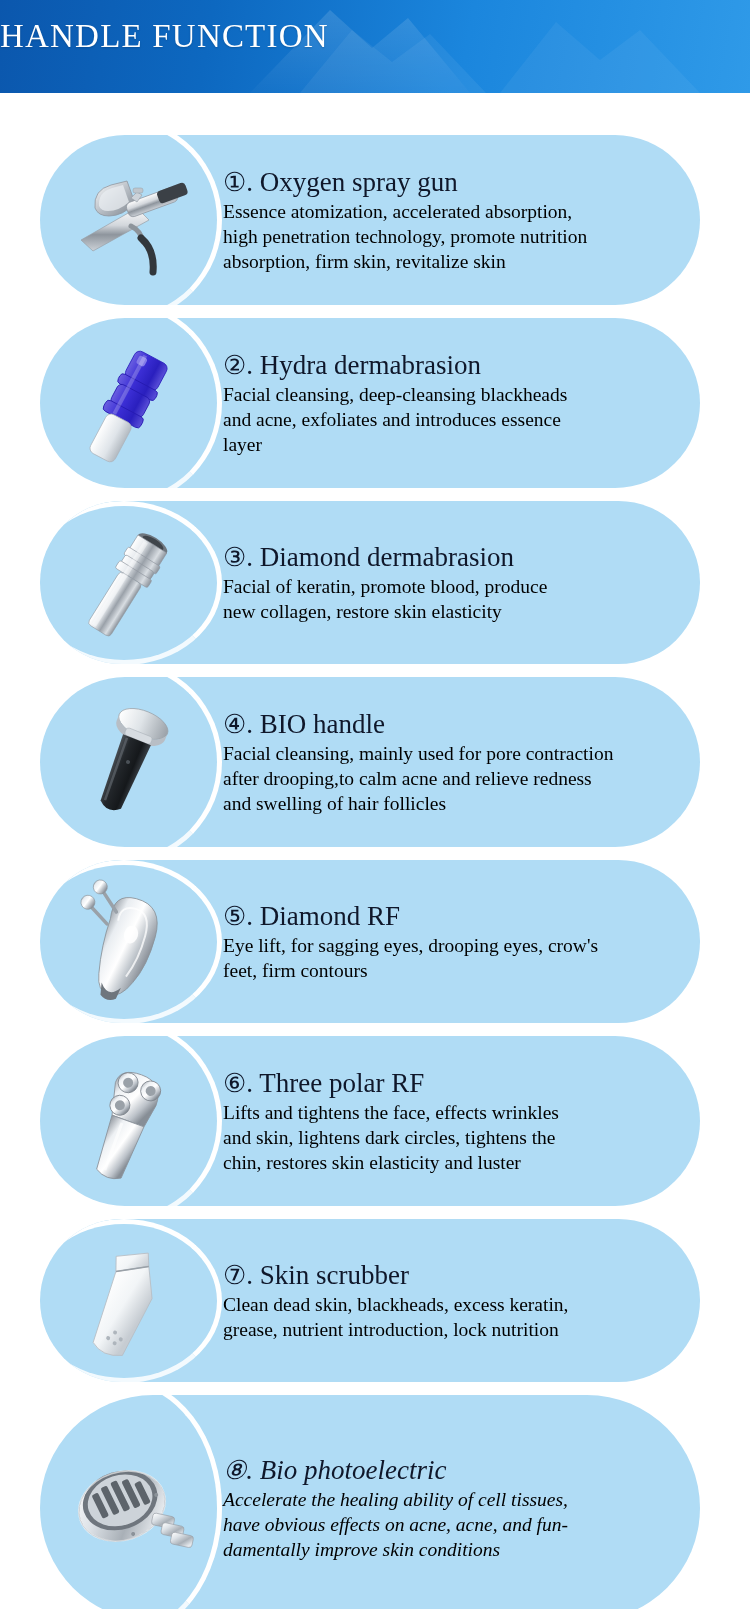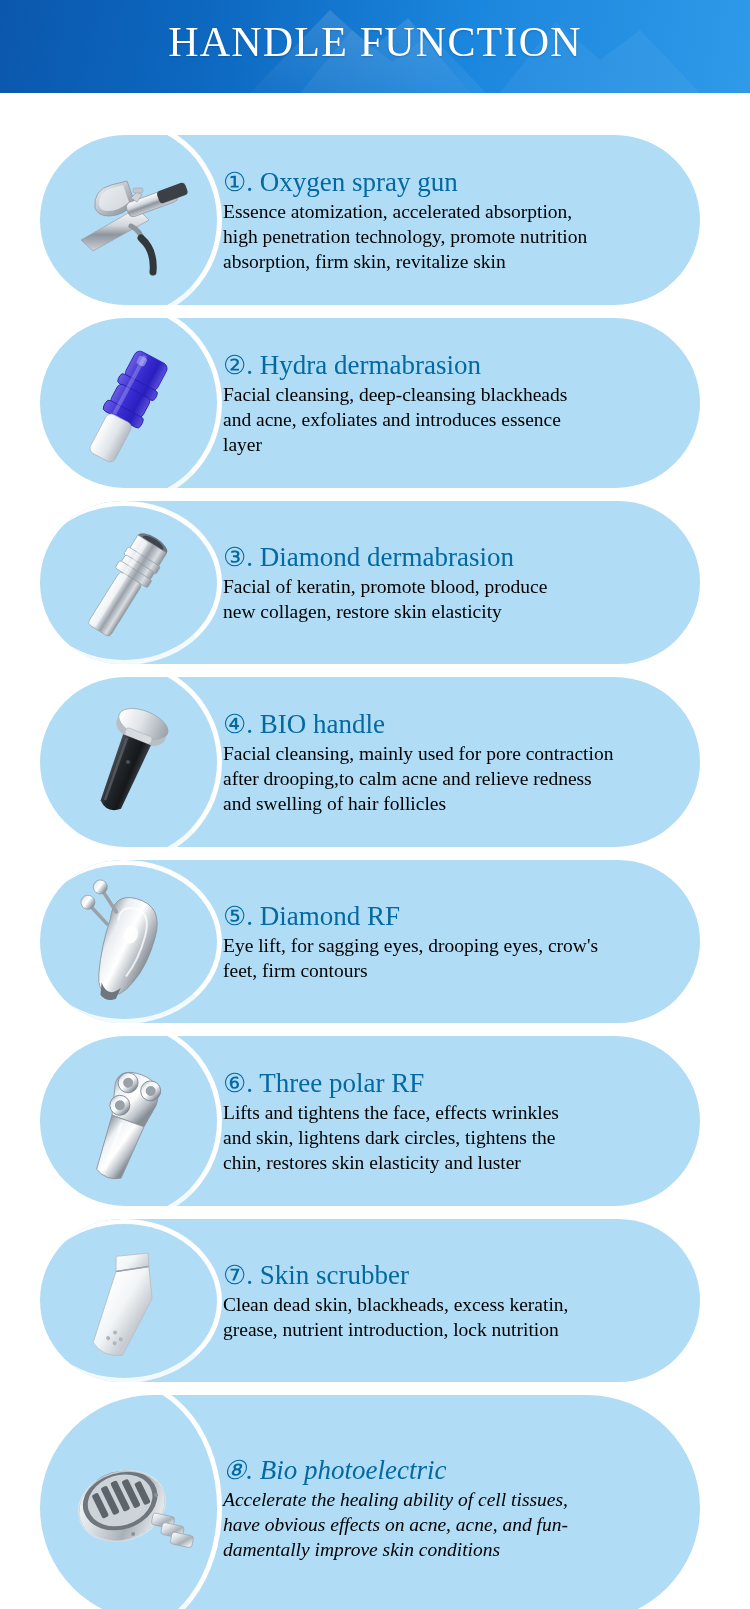--- a/index.html
+++ b/index.html
@@ -26,23 +26,23 @@
   .header .mtn {
     position: absolute;
     top: 0; left: 0;
     width: 100%; height: 100%;
     pointer-events: none;
   }
   .header-title {
     position: absolute;
     left: 0; right: 0;
     top: 18px;
-    text-align: center;
+    text-align: left;
     color: #ffffff;
-    font-size: 42px;
+    font-size: 33px;
     letter-spacing: 1.2px;
     font-family: "Liberation Serif", "DejaVu Serif", serif;
     text-shadow: 0 1px 2px rgba(0,0,0,0.18);
     white-space: nowrap;
   }
 
   
   .cards {
     position: relative;
     padding-top: 42px;
@@ -94,21 +94,21 @@
   
   .content {
     flex: 1;
     padding: 14px 34px 12px 8px;
     display: flex;
     flex-direction: column;
     justify-content: center;
     box-sizing: border-box;
   }
   .title {
-    color: #0369a1;
+    color: #0f172a;
     font-size: 27px;
     line-height: 1.12;
     margin-bottom: 3px;
     white-space: nowrap;
   }
   .title .num {
     font-size: 26px;
     letter-spacing: 0px;
   }
   .desc {

